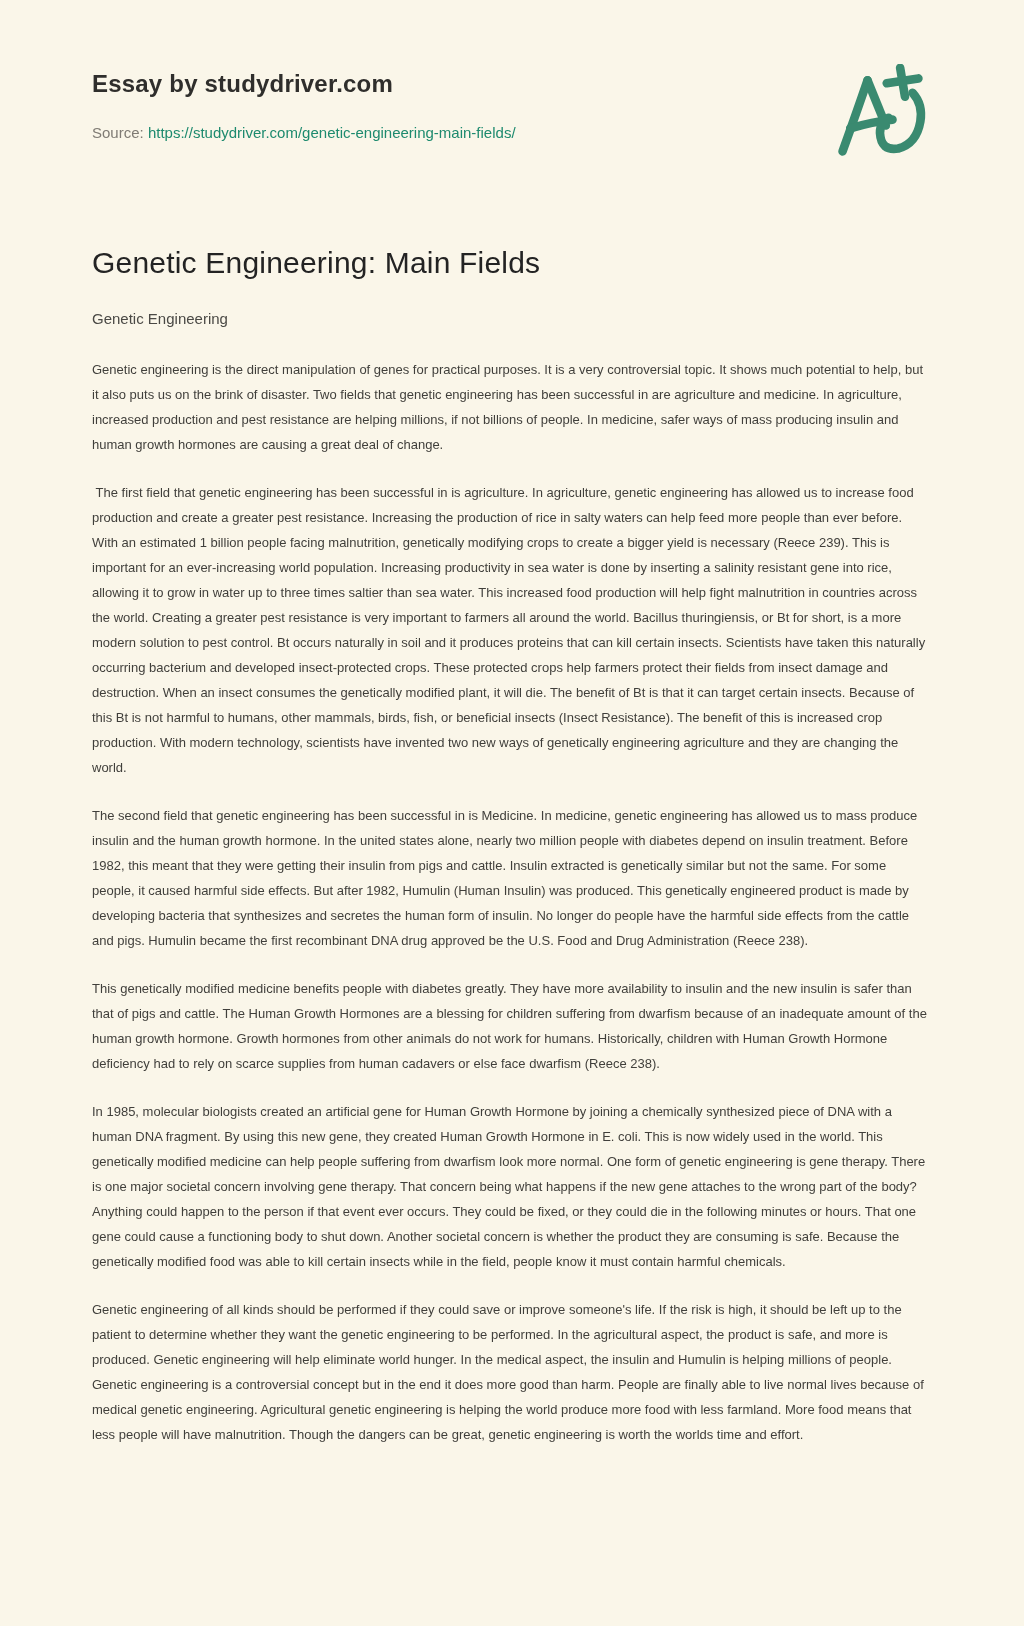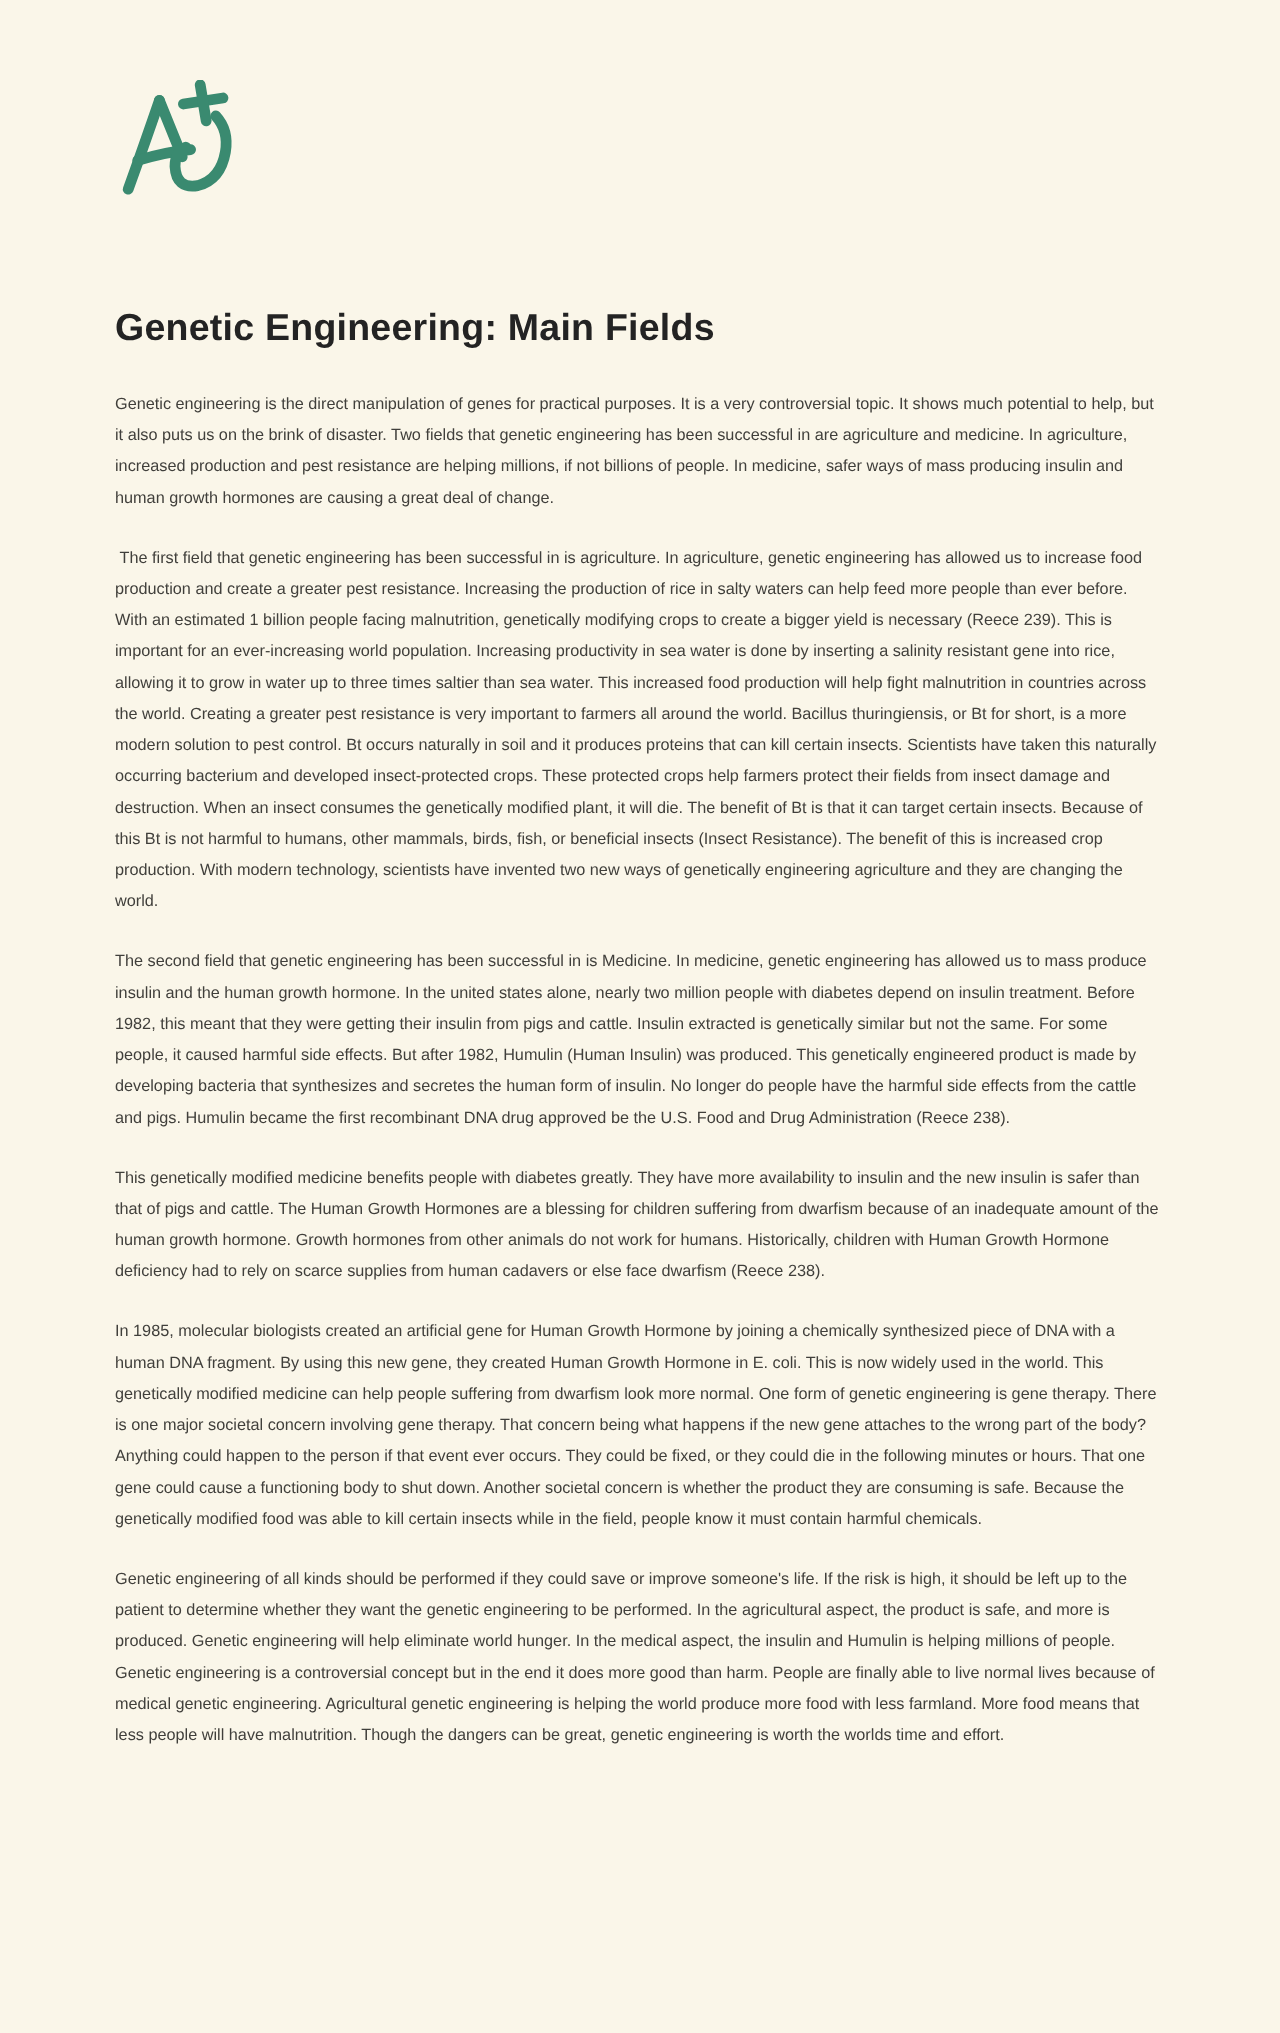--- a/index.html
+++ b/index.html
@@ -41,21 +41,21 @@
     text-decoration: none;
   }
   .logo {
     width: 96px;
     height: 96px;
     flex: 0 0 auto;
     margin-right: 2px;
   }
   .essay-title {
     font-size: 30px;
-    font-weight: bold;
+    font-weight: normal;
     color: #232323;
     letter-spacing: 0.2px;
     margin-bottom: 30px;
   }
   .essay-subtitle {
     font-size: 15px;
     color: #4a4945;
     margin-bottom: 30px;
   }
   .essay-body p {
@@ -65,40 +65,45 @@
     margin-bottom: 23px;
     max-width: 840px;
   }
 </style>
 </head>
 <body>
 
 <div class="page">
 
   <div class="header">
+    <div class="header-left">
+      <div class="site-title">Essay by studydriver.com</div>
+      <div class="source-line"><span>Source: </span><a href="#">https://studydriver.com/genetic-engineering-main-fields/</a></div>
+    </div>
 
     <svg class="logo" viewBox="0 0 100 100" fill="none" stroke="#3a8a70" stroke-width="9" stroke-linecap="round" stroke-linejoin="round">
 
       <path d="M11 91 Q 25 52 37 17"></path>
 
       <path d="M37 17 L 56 64"></path>
 
       <path d="M19 67 Q 42 60 63 58"></path>
 
       <path d="M84 30 Q 95 42 92 60 Q 88 83 69 88 Q 51 91 50 72 Q 50 60 59 56"></path>
 
       <path d="M57 20 L 90 15"></path>
 
       <path d="M71 4 L 76 34"></path>
     </svg>
   </div>
 
   <div class="main">
     <h1 class="essay-title">Genetic Engineering: Main Fields</h1>
 
+    <div class="essay-subtitle">Genetic Engineering</div>
 
     <div class="essay-body">
       <p>Genetic engineering is the direct manipulation of genes for practical purposes. It is a very controversial topic. It shows much potential to help, but it also puts us on the brink of disaster. Two fields that genetic engineering has been successful in are agriculture and medicine. In agriculture, increased production and pest resistance are helping millions, if not billions of people. In medicine, safer ways of mass producing insulin and human growth hormones are causing a great deal of change.</p>
       <p>&nbsp;The first field that genetic engineering has been successful in is agriculture. In agriculture, genetic engineering has allowed us to increase food production and create a greater pest resistance. Increasing the production of rice in salty waters can help feed more people than ever before. With an estimated 1 billion people facing malnutrition, genetically modifying crops to create a bigger yield is necessary (Reece 239). This is important for an ever-increasing world population. Increasing productivity in sea water is done by inserting a salinity resistant gene into rice, allowing it to grow in water up to three times saltier than sea water. This increased food production will help fight malnutrition in countries across the world. Creating a greater pest resistance is very important to farmers all around the world. Bacillus thuringiensis, or Bt for short, is a more modern solution to pest control. Bt occurs naturally in soil and it produces proteins that can kill certain insects. Scientists have taken this naturally occurring bacterium and developed insect-protected crops. These protected crops help farmers protect their fields from insect damage and destruction. When an insect consumes the genetically modified plant, it will die. The benefit of Bt is that it can target certain insects. Because of this Bt is not harmful to humans, other mammals, birds, fish, or beneficial insects (Insect Resistance). The benefit of this is increased crop production. With modern technology, scientists have invented two new ways of genetically engineering agriculture and they are changing the world.</p>
       <p>The second field that genetic engineering has been successful in is Medicine. In medicine, genetic engineering has allowed us to mass produce insulin and the human growth hormone. In the united states alone, nearly two million people with diabetes depend on insulin treatment. Before 1982, this meant that they were getting their insulin from pigs and cattle. Insulin extracted is genetically similar but not the same. For some people, it caused harmful side effects. But after 1982, Humulin (Human Insulin) was produced. This genetically engineered product is made by developing bacteria that synthesizes and secretes the human form of insulin. No longer do people have the harmful side effects from the cattle and pigs. Humulin became the first recombinant DNA drug approved be the U.S. Food and Drug Administration (Reece 238).</p>
       <p>This genetically modified medicine benefits people with diabetes greatly. They have more availability to insulin and the new insulin is safer than that of pigs and cattle. The Human Growth Hormones are a blessing for children suffering from dwarfism because of an inadequate amount of the human growth hormone. Growth hormones from other animals do not work for humans. Historically, children with Human Growth Hormone deficiency had to rely on scarce supplies from human cadavers or else face dwarfism (Reece 238).</p>
       <p>In 1985, molecular biologists created an artificial gene for Human Growth Hormone by joining a chemically synthesized piece of DNA with a human DNA fragment. By using this new gene, they created Human Growth Hormone in E. coli. This is now widely used in the world. This genetically modified medicine can help people suffering from dwarfism look more normal. One form of genetic engineering is gene therapy. There is one major societal concern involving gene therapy. That concern being what happens if the new gene attaches to the wrong part of the body? Anything could happen to the person if that event ever occurs. They could be fixed, or they could die in the following minutes or hours. That one gene could cause a functioning body to shut down. Another societal concern is whether the product they are consuming is safe. Because the genetically modified food was able to kill certain insects while in the field, people know it must contain harmful chemicals.</p>
       <p>Genetic engineering of all kinds should be performed if they could save or improve someone's life. If the risk is high, it should be left up to the patient to determine whether they want the genetic engineering to be performed. In the agricultural aspect, the product is safe, and more is produced. Genetic engineering will help eliminate world hunger. In the medical aspect, the insulin and Humulin is helping millions of people. Genetic engineering is a controversial concept but in the end it does more good than harm. People are finally able to live normal lives because of medical genetic engineering. Agricultural genetic engineering is helping the world produce more food with less farmland. More food means that less people will have malnutrition. Though the dangers can be great, genetic engineering is worth the worlds time and effort.</p>
     </div>
   </div>

